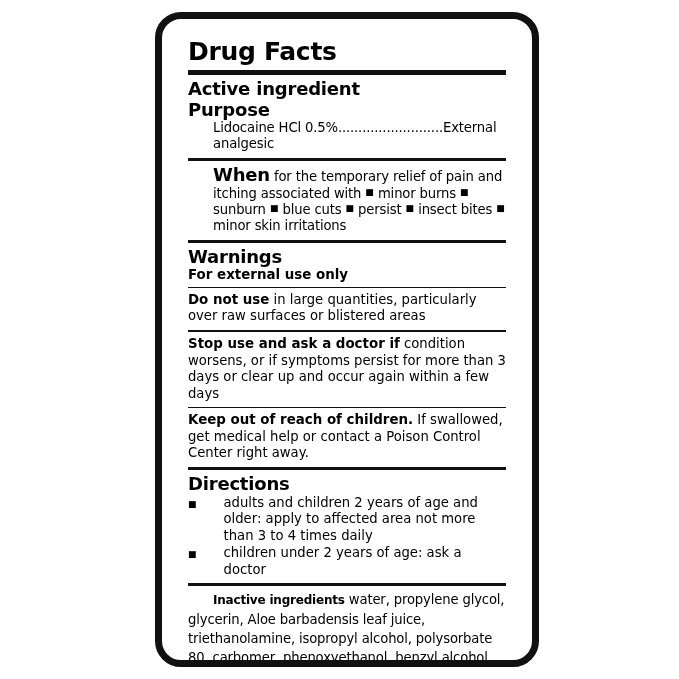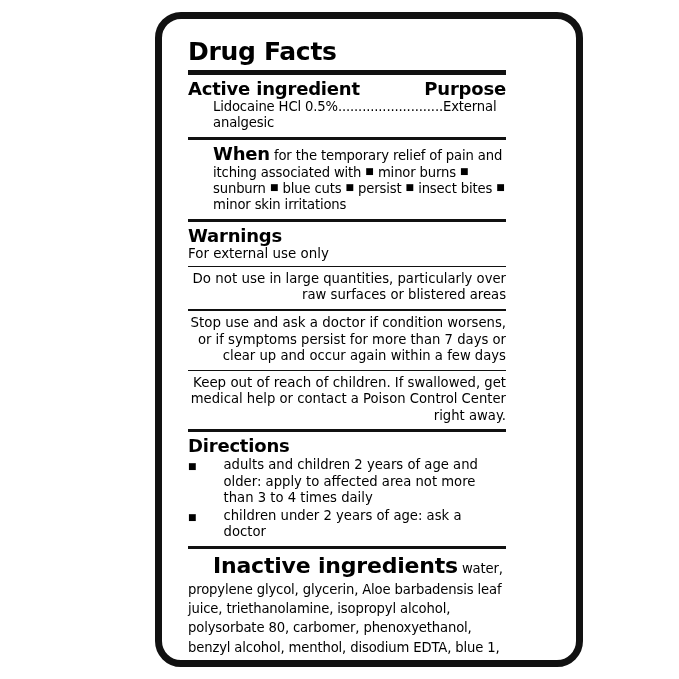--- a/index.html
+++ b/index.html
@@ -12,21 +12,21 @@
     height: 679px;
     font-family: "DejaVu Sans", sans-serif;
     color: #000000;
     overflow: hidden;
   }
 
   #panel {
     position: absolute;
     left: 155px;
     top: 12px;
-    width: 428px;
+    width: 384px;
     height: 655px;
     border: 7px solid #111111;
     border-radius: 26px;
     box-sizing: border-box;
     background: #ffffff;
     overflow: hidden;
   }
 
   .inner {
     position: absolute;
@@ -57,20 +57,21 @@
   }
 
   .sect {
     padding: 3px 0 5px 0;
   }
 
   .hdrline {
     display: flex;
     justify-content: space-between;
     align-items: baseline;
+    flex-direction: column;
   }
 
   .hdr {
     font-size: 18px;
     font-weight: bold;
     letter-spacing: -0.2px;
   }
 
   .body {
     font-size: 13.2px;
@@ -78,27 +79,26 @@
     letter-spacing: -0.15px;
     margin-left: 25px;
   }
 
   .row {
     font-size: 13.2px;
     line-height: 1.25;
   }
 
   .lead {
-    font-weight: normal;
+    font-weight: bold;
     font-size: 13.4px;
   }
 
   .sub {
     padding: 4px 0 5px 0;
-    text-align: right;
   }
 
   .bullet {
     font-size: 9px;
     vertical-align: middle;
     position: relative;
     top: -1.5px;
     letter-spacing: 0;
   }
 
@@ -116,21 +116,21 @@
     padding-right: 5px;
     position: relative;
     top: 4px;
   }
   .dirlist .txt {
     flex: 1 1 auto;
     margin-left: 22px;
   }
 
   .inact .lead {
-    font-size: 22px;
+    font-size: 12px;
     font-weight: bold;
     letter-spacing: -0.2px;
   }
   .inact .body {
     display: inline;
   }
 </style>
 </head>
 <body>
 
@@ -187,21 +187,21 @@
       </div>
     </div>
 
     <div class="rule-thin"></div>
 
 
     <div class="rule-thin"></div>
 
     <div class="sub">
       <div class="row">
-        <span class="lead">Stop use and ask a doctor if</span><span> condition worsens, or if symptoms persist for more than 7 days or clear up and occur again within a few days</span>
+        <span class="lead">Stop use and ask a doctor if</span><span> condition worsens, or if symptoms persist for more than 3 days or clear up and occur again within a few days</span>
       </div>
     </div>
 
     <div class="rule-thin"></div>
 
     <div class="sub">
       <div class="row">
         <span class="lead">Keep out of reach of children.</span><span> If swallowed, get medical help or contact a Poison Control Center right away.</span>
       </div>
     </div>

